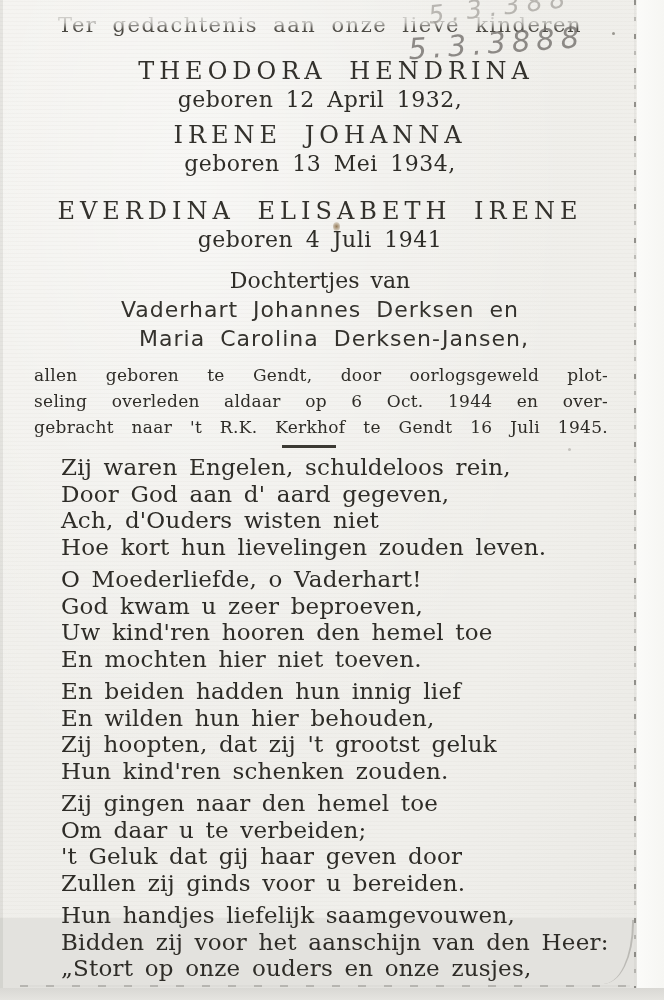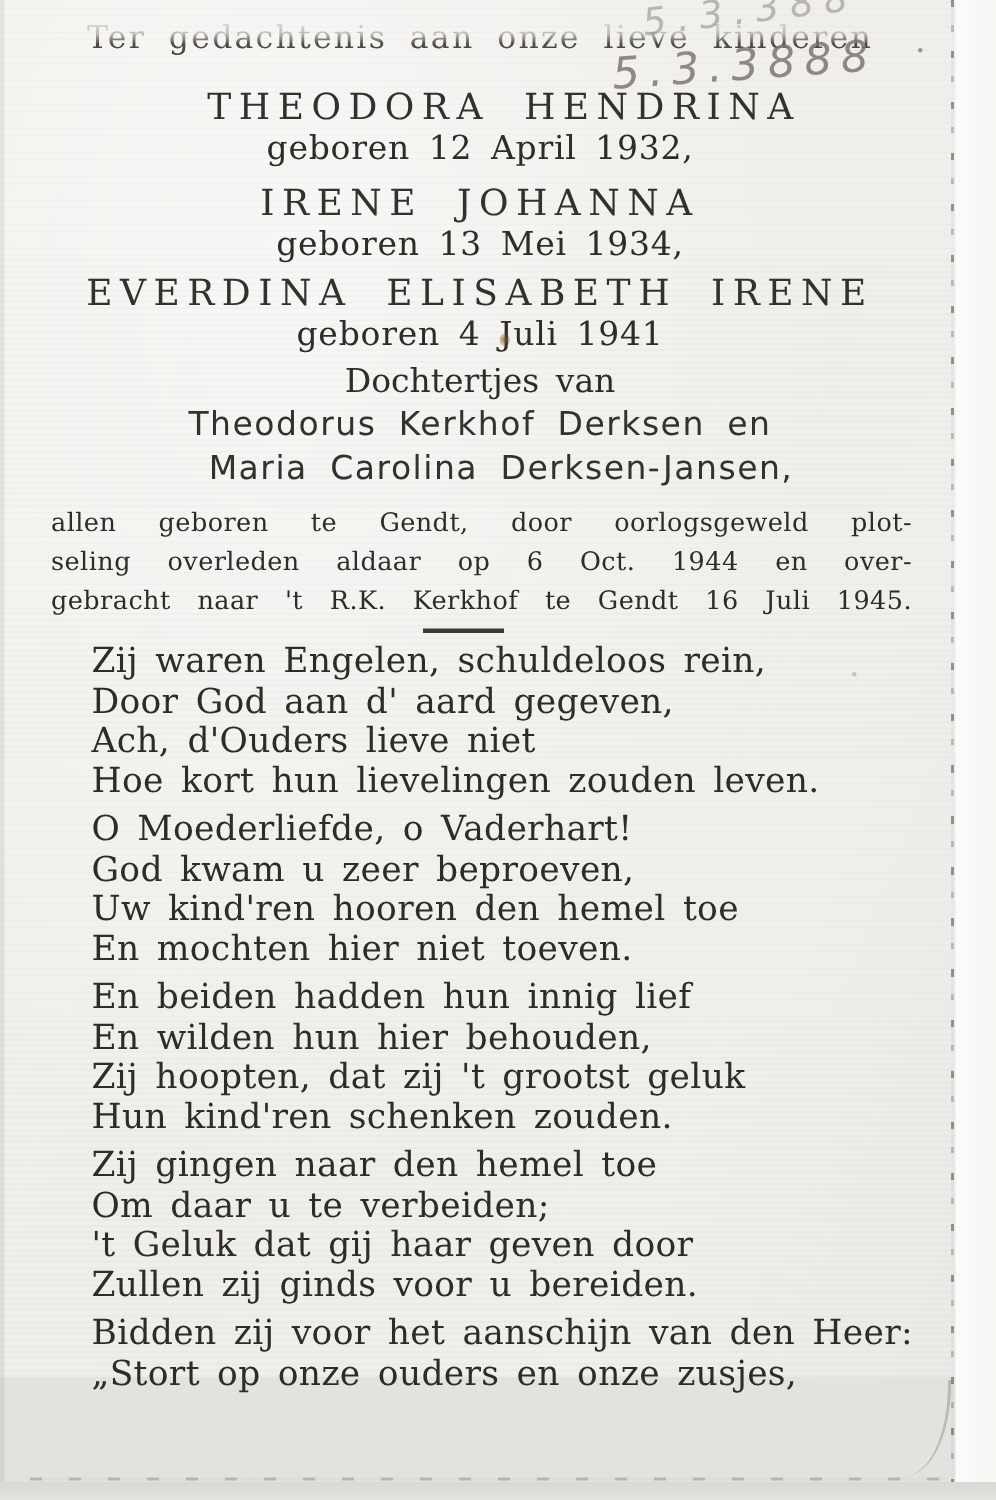--- a/index.html
+++ b/index.html
@@ -54,22 +54,22 @@
   .content { position:absolute; left:0; top:0; width:640px; padding-top:13px; text-align:center; }
 
   .dedication {
     font-size:21px; line-height:24px; letter-spacing:1.5px; word-spacing:7px; color:#413e38;
     -webkit-mask-image:linear-gradient(to bottom, rgba(0,0,0,0.10) 0%, rgba(0,0,0,0.30) 40%, rgba(0,0,0,0.92) 68%, #000 100%);
     mask-image:linear-gradient(to bottom, rgba(0,0,0,0.10) 0%, rgba(0,0,0,0.30) 40%, rgba(0,0,0,0.92) 68%, #000 100%);
   }
   .child-name { font-size:24px; line-height:27px; letter-spacing:5px; word-spacing:10px; color:#33312c; }
   .child-born { font-size:22px; line-height:25px; letter-spacing:0.5px; word-spacing:5px; }
   .m-name1 { margin-top:21px;margin-left:32px; } .m-born { margin-top:2px; }
-  .m-name2 { margin-top:10px; } .m-name3 { margin-top:6px; }
-  .parents-intro { margin-top:6px; font-size:22px; line-height:25px; word-spacing:4px; }
+  .m-name2 { margin-top:10px; } .m-name3 { margin-top:22px; }
+  .parents-intro { margin-top:16px; font-size:22px; line-height:25px; word-spacing:4px; }
   .parent-line { font-family:"DejaVu Sans", sans-serif; font-size:22px; line-height:27px; letter-spacing:1px; word-spacing:7px; color:#34322d; }
   .m-father { margin-top:3px; } .m-mother { margin-top:2px;padding-left:28px; }
 
   .notice { margin-top:10px; padding:0 32px 0 34px; text-align:justify; }
   .notice-line { font-size:17px; line-height:26px; letter-spacing:0.3px; text-align:justify; text-align-last:justify; }
 
   .divider { width:54px; height:3px; background:#3b3933; margin:5px auto 0; transform:translateX(-11px); }
 
   .poem { text-align:left; padding-left:61px; }
   .stanza { margin-top:6px; }
@@ -104,36 +104,36 @@
       <div class="child-name m-name1">THEODORA HENDRINA</div>
       <div class="child-born m-born">geboren 12 April 1932,</div>
 
       <div class="child-name m-name2">IRENE JOHANNA</div>
       <div class="child-born m-born">geboren 13 Mei 1934,</div>
 
       <div class="child-name m-name3">EVERDINA ELISABETH IRENE</div>
       <div class="child-born m-born">geboren 4 Juli 1941</div>
 
       <div class="parents-intro">Dochtertjes van</div>
-      <div class="parent-line m-father">Theodorus Kerkhof Derksen en</div>
+      <div class="parent-line m-father">Vaderhart Johannes Derksen en</div>
       <div class="parent-line m-mother">Maria Carolina Derksen-Jansen,</div>
 
       <div class="notice">
         <div class="notice-line">allen geboren te Gendt, door oorlogsgeweld plot-</div>
         <div class="notice-line">seling overleden aldaar op 6 Oct. 1944 en over-</div>
         <div class="notice-line">gebracht naar 't R.K. Kerkhof te Gendt 16 Juli 1945.</div>
       </div>
 
       <div class="divider"></div>
 
       <div class="poem">
         <div class="stanza stanza-first">
           <div class="poem-line">Zij waren Engelen, schuldeloos rein,</div>
           <div class="poem-line">Door God aan d' aard gegeven,</div>
-          <div class="poem-line">Ach, d'Ouders lieve niet</div>
+          <div class="poem-line">Ach, d'Ouders wisten niet</div>
           <div class="poem-line">Hoe kort hun lievelingen zouden leven.</div>
         </div>
         <div class="stanza">
           <div class="poem-line">O Moederliefde, o Vaderhart!</div>
           <div class="poem-line">God kwam u zeer beproeven,</div>
           <div class="poem-line">Uw kind'ren hooren den hemel toe</div>
           <div class="poem-line">En mochten hier niet toeven.</div>
         </div>
         <div class="stanza">
           <div class="poem-line">En beiden hadden hun innig lief</div>
@@ -141,20 +141,21 @@
           <div class="poem-line">Zij hoopten, dat zij 't grootst geluk</div>
           <div class="poem-line">Hun kind'ren schenken zouden.</div>
         </div>
         <div class="stanza">
           <div class="poem-line">Zij gingen naar den hemel toe</div>
           <div class="poem-line">Om daar u te verbeiden;</div>
           <div class="poem-line">'t Geluk dat gij haar geven door</div>
           <div class="poem-line">Zullen zij ginds voor u bereiden.</div>
         </div>
         <div class="stanza">
+          <div class="poem-line">Hun handjes liefelijk saamgevouwen,</div>
           <div class="poem-line">Bidden zij voor het aanschijn van den Heer:</div>
           <div class="poem-line">„Stort op onze ouders en onze zusjes,</div>
 
         </div>
       </div>
 
     </div>
 
     <div class="pencil pencil-faint">5.3.388</div>
     <div class="pencil pencil-dark">5.3.3888</div>

